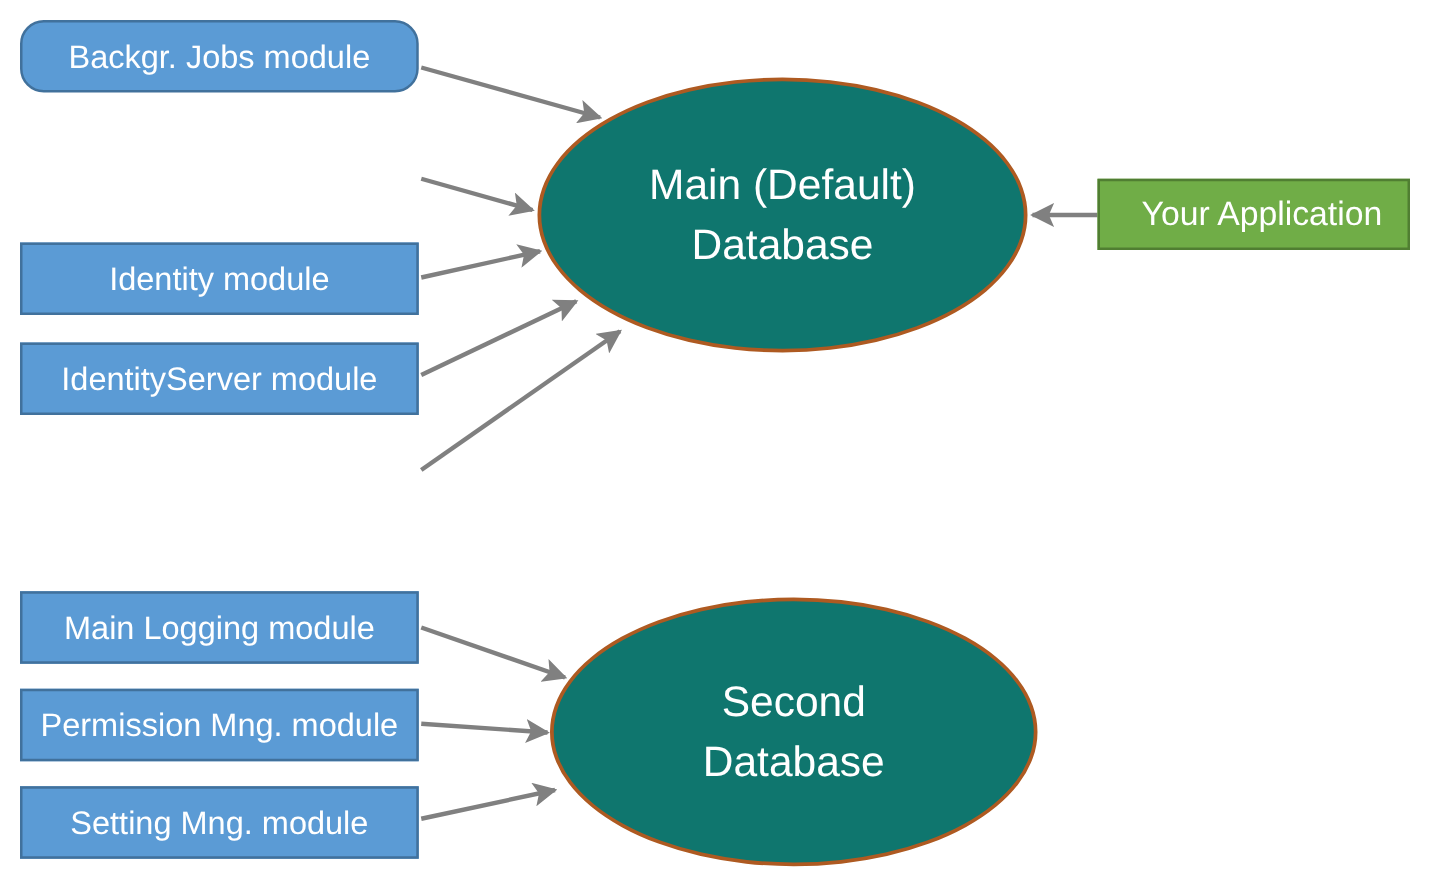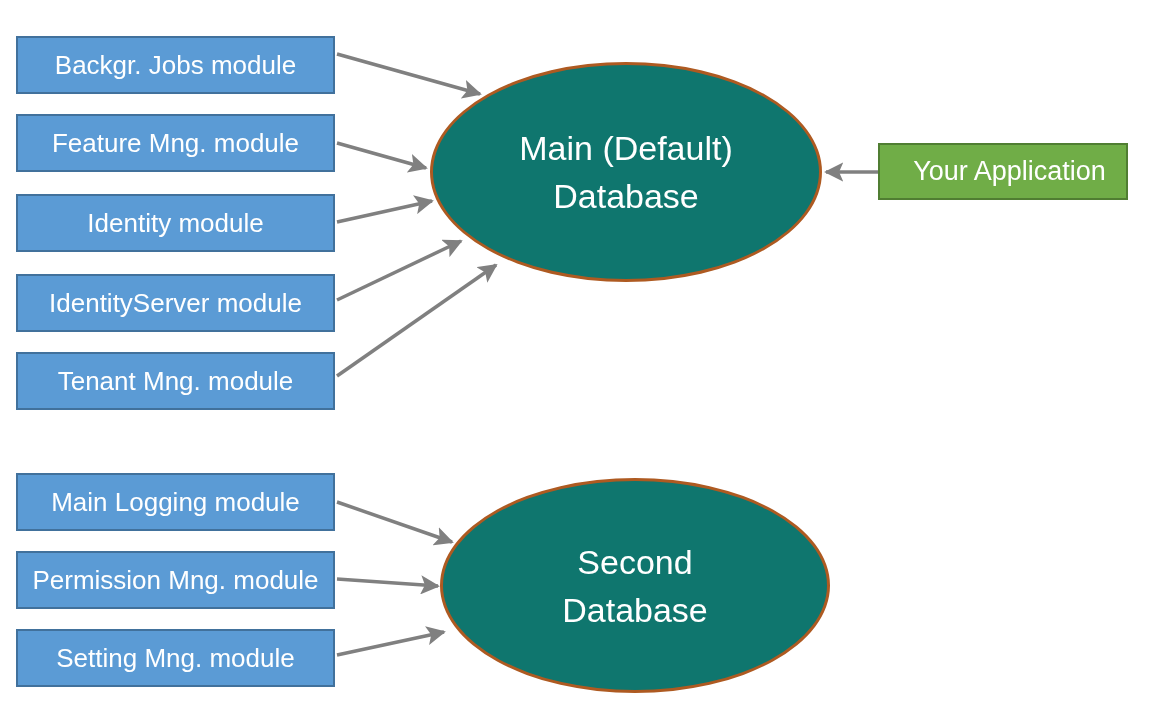--- a/index.html
+++ b/index.html
@@ -34,21 +34,21 @@
     color: #ffffff;
   }
   .module {
     left: 16px;
     width: 319px;
     height: 58px;
     background: #5B9BD5;
     border: 2px solid #41719C;
     font-size: 26px;
   }
-  .m1 { top: 36px; }
+  .m1 { top: 16px; border-radius: 19px; }
   .m2 { top: 114px; }
   .m3 { top: 194px; }
   .m4 { top: 274px; }
   .m5 { top: 352px; }
   .m6 { top: 473px; }
   .m7 { top: 551px; align-items: center; }
   .m8 { top: 629px; }
   .ellipse {
     background: #0f766e;
     border: 3px solid #AE5A21;
@@ -98,31 +98,25 @@
     <line x1="337" y1="376" x2="496" y2="265" stroke="#808080" stroke-width="3.5" marker-end="url(#arrowhead)"></line>
     <line x1="878" y1="172" x2="826" y2="172" stroke="#808080" stroke-width="3.5" marker-end="url(#arrowhead)"></line>
     <line x1="337" y1="502" x2="452" y2="542" stroke="#808080" stroke-width="3.5" marker-end="url(#arrowhead)"></line>
     <line x1="337" y1="579" x2="438" y2="586" stroke="#808080" stroke-width="3.5" marker-end="url(#arrowhead)"></line>
     <line x1="337" y1="655" x2="444" y2="632" stroke="#808080" stroke-width="3.5" marker-end="url(#arrowhead)"></line>
   </svg>
 
   <div class="node module m1">
     <span>Backgr. Jobs module</span>
   </div>
-  <div class="node module m2">
-    <span>Feature Mng. module</span>
-  </div>
   <div class="node module m3">
     <span>Identity module</span>
   </div>
   <div class="node module m4">
     <span>IdentityServer module</span>
-  </div>
-  <div class="node module m5">
-    <span>Tenant Mng. module</span>
   </div>
   <div class="node module m6">
     <span>Main Logging module</span>
   </div>
   <div class="node module m7">
     <span>Permission Mng. module</span>
   </div>
   <div class="node module m8">
     <span>Setting Mng. module</span>
   </div>

